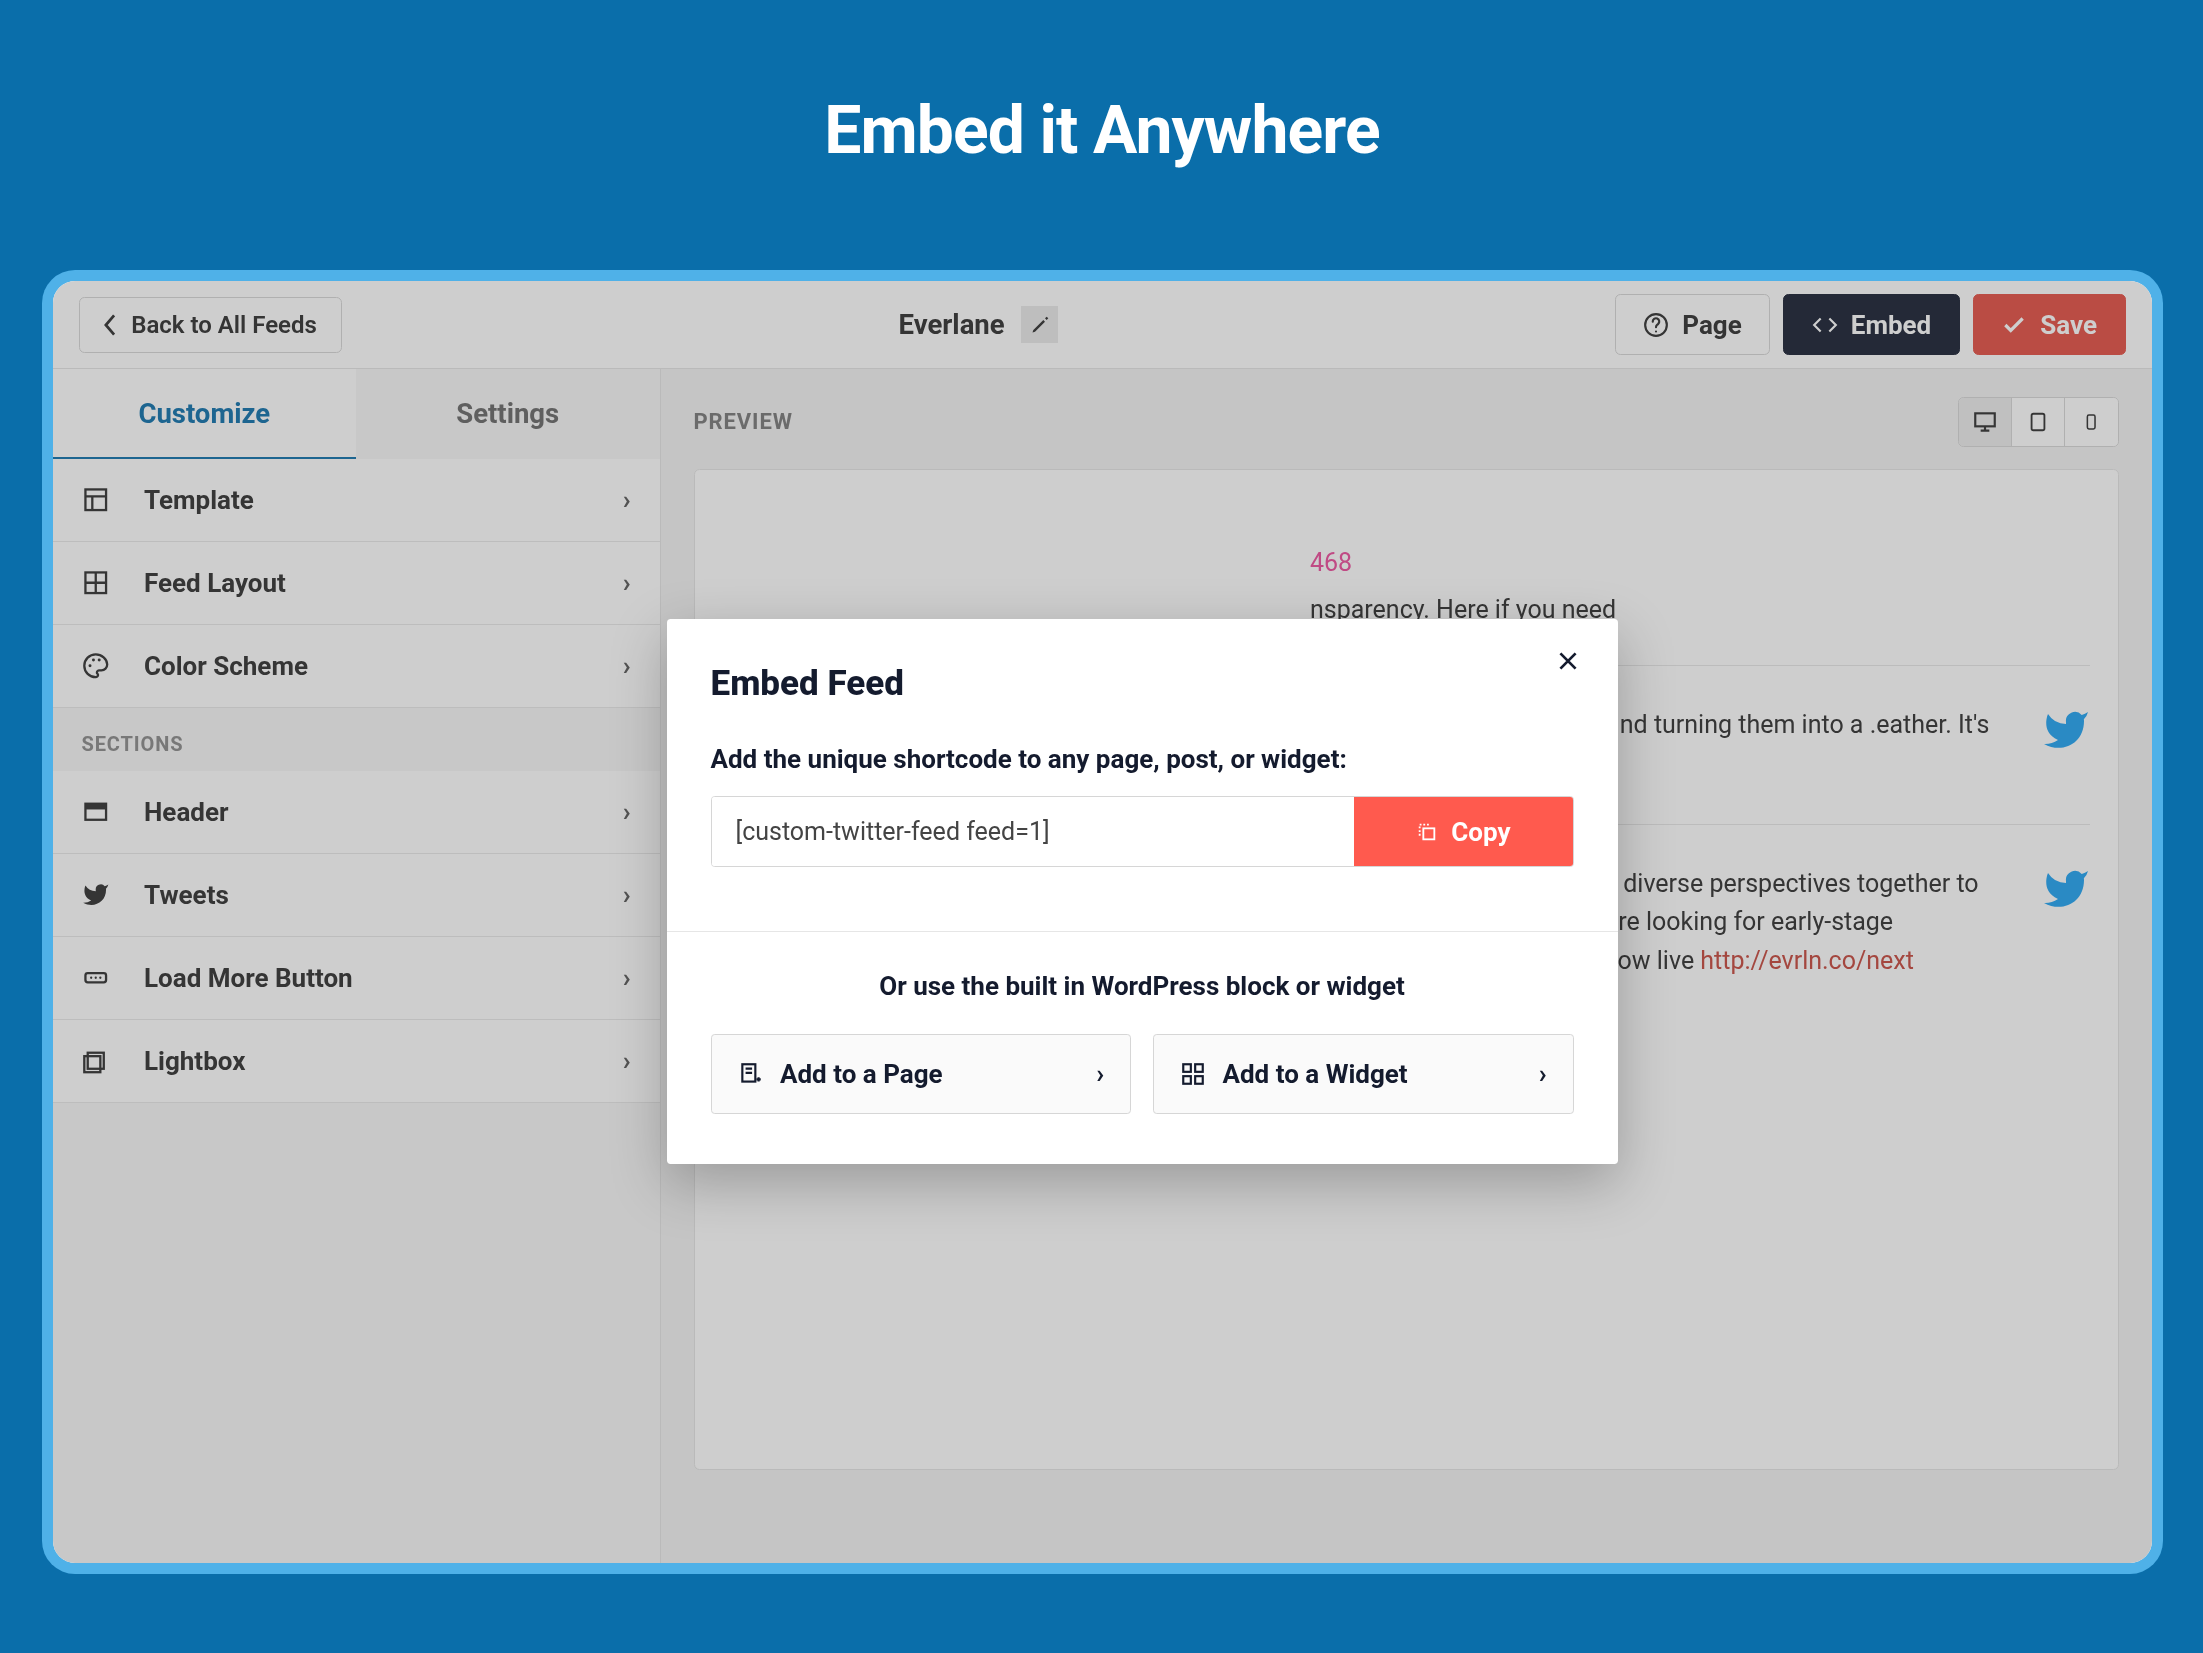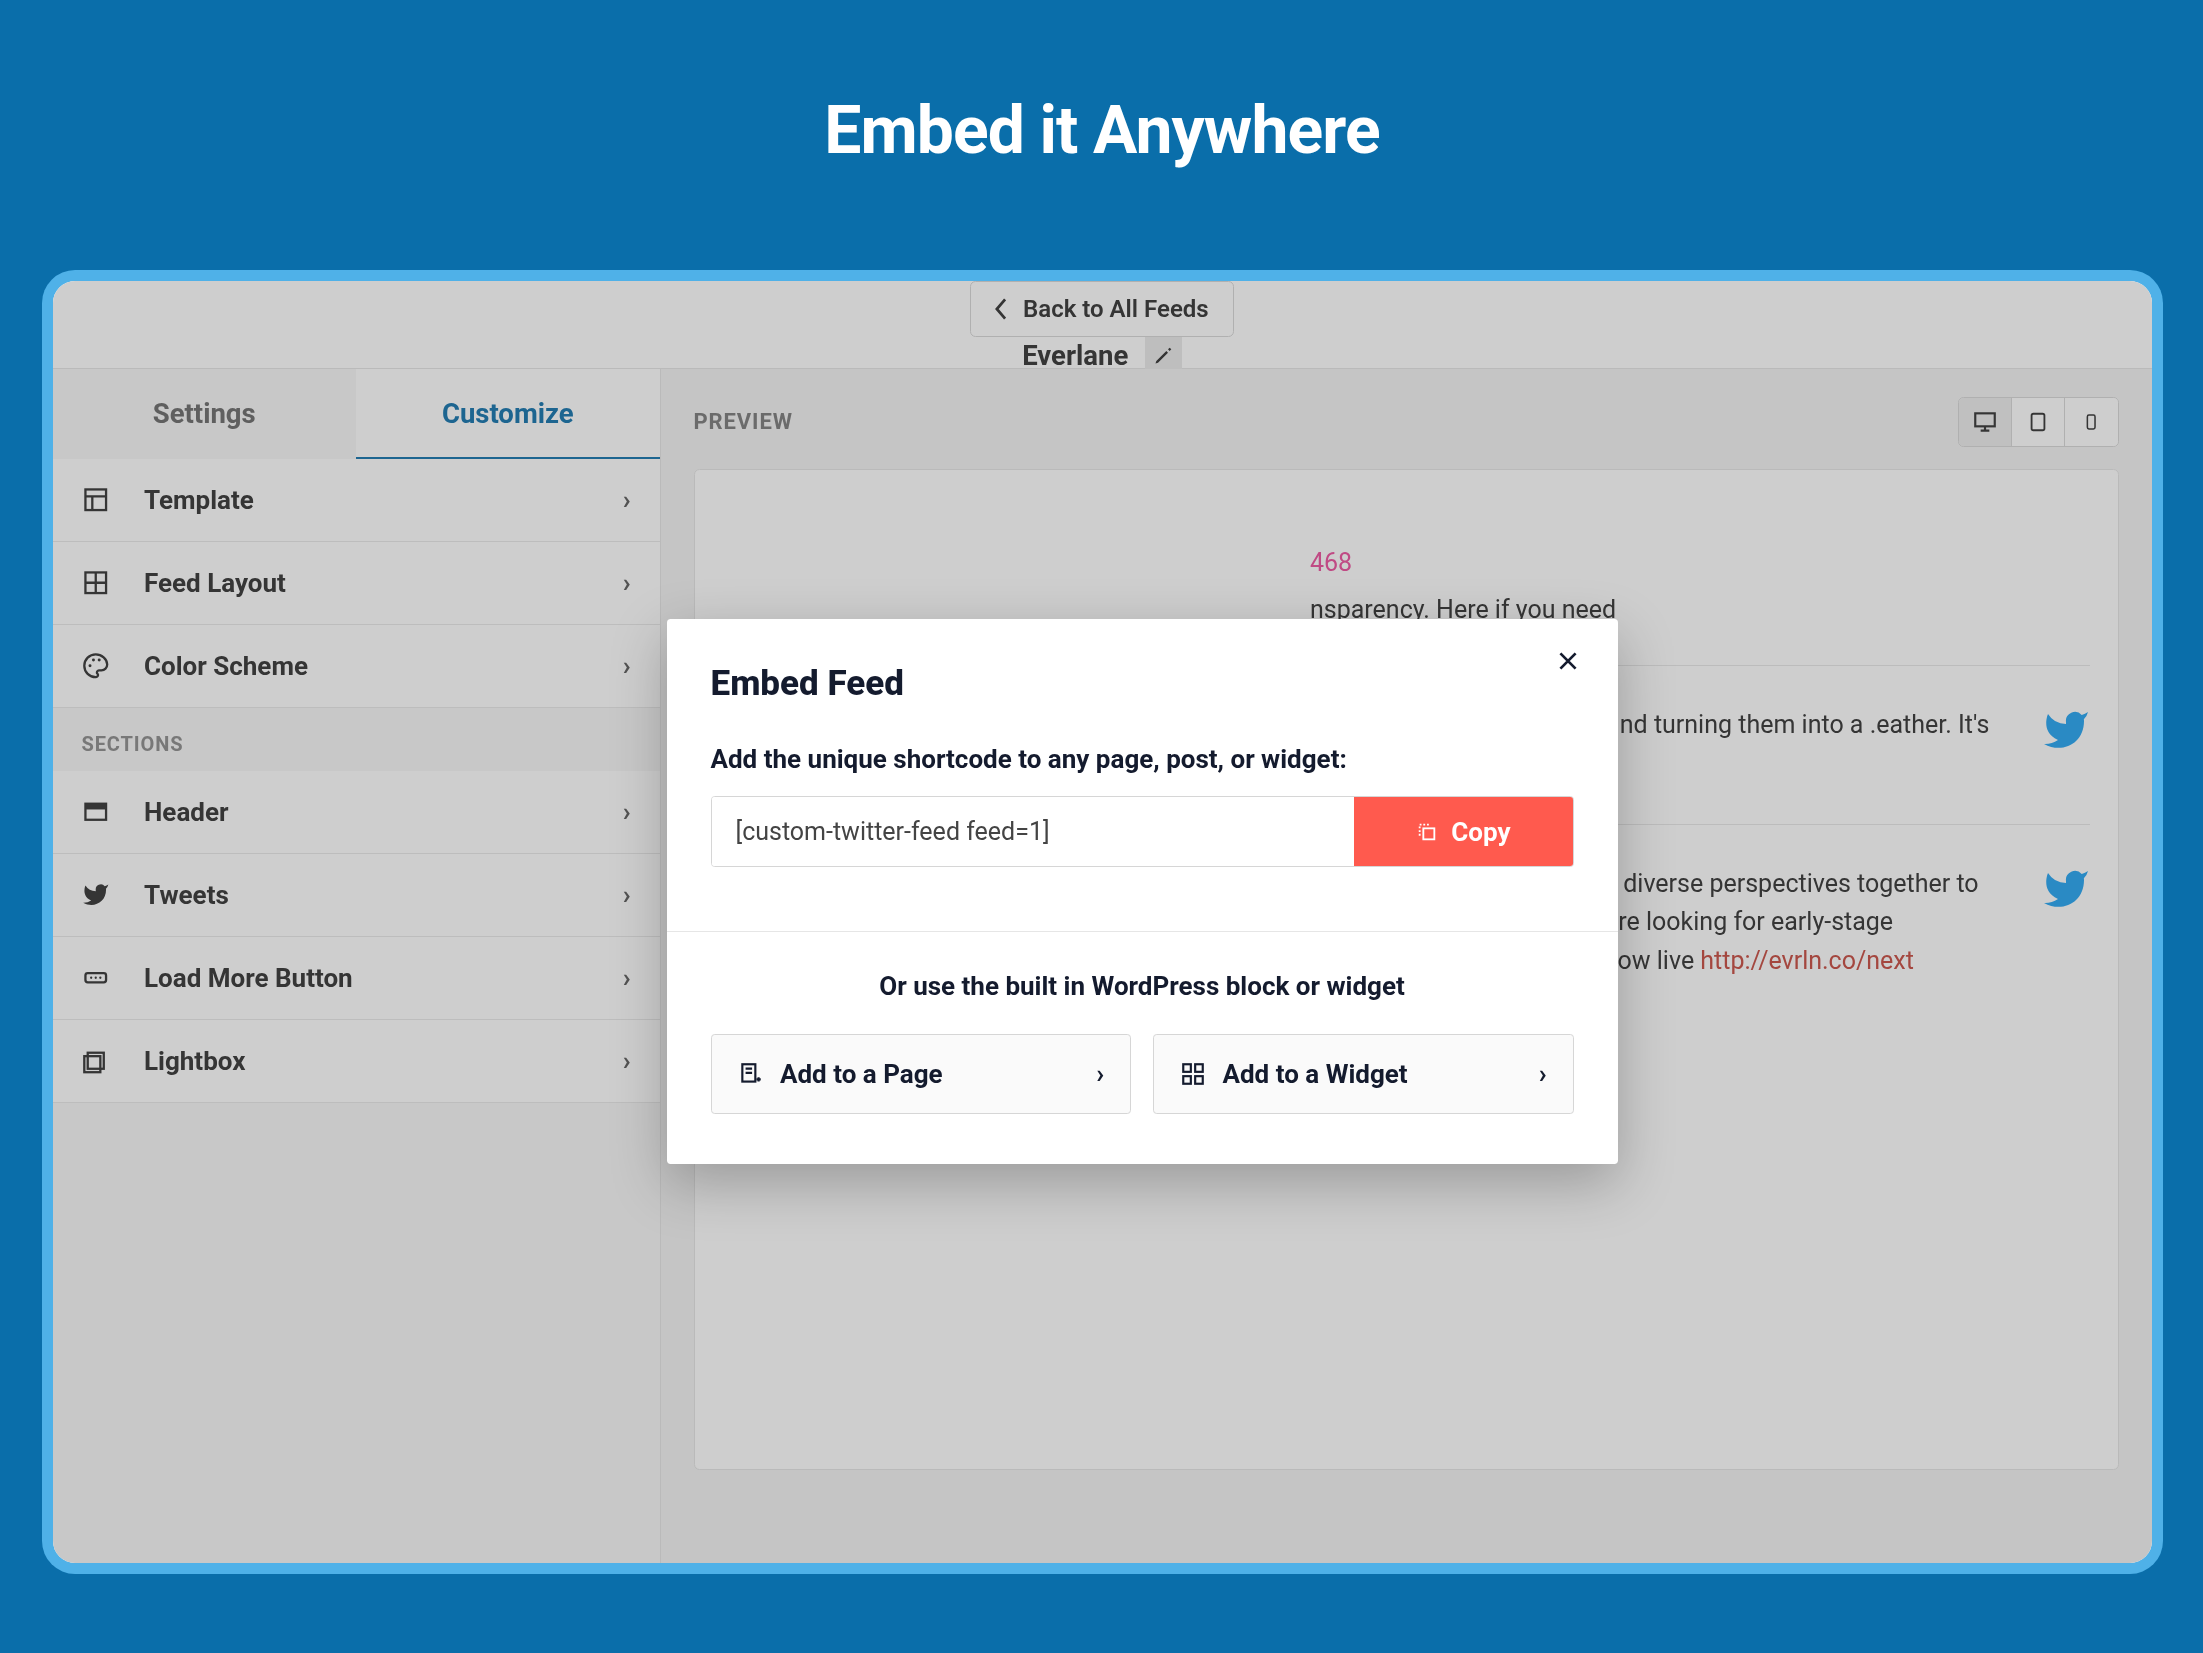--- a/index.html
+++ b/index.html
@@ -4,21 +4,21 @@
 <style>
 * { margin: 0; padding: 0; box-sizing: border-box; }
 body { font-family: -apple-system, BlinkMacSystemFont, "Segoe UI", Roboto, Helvetica, Arial, sans-serif; background: #0a6eaa; width: 2204px; height: 1654px; overflow: hidden; }
 .outer { width: 2204px; height: 1654px; background: #0a6eaa; display: flex; flex-direction: column; align-items: center; }
 .hero-title { color: #fff; font-size: 66px; font-weight: 700; margin-top: 92px; margin-bottom: 101px; letter-spacing: -0.9px; }
 .window-frame { width: 2121px; height: 1304px; background: #4fb1e8; border-radius: 33px; padding: 11px; }
 .window { width: 100%; height: 100%; background: #f5f5f5; border-radius: 22px; overflow: hidden; position: relative; }
 .dim { position: absolute; inset: 0; background: rgba(80,80,80,0.28); z-index: 5; pointer-events: none; }
 
 
-.topbar { height: 88px; background: #fff; border-bottom: 0.9px solid #e4e4e4; display: flex; align-items: center; justify-content: space-between; padding: 0 26px; flex-direction: column; }
+.topbar { height: 88px; background: #fff; border-bottom: 0.9px solid #e4e4e4; display: flex; align-items: center; justify-content: space-between; padding: 0 26px; }
 .back-btn { display: inline-flex; align-items: center; gap: 13px; background: #fff; border: 0.9px solid #d6d6d6; border-radius: 5.5px; padding: 13px 24px; font-size: 24px; font-weight: 600; color: #2b2b2b; }
 .title-wrap { display: flex; align-items: center; gap: 16.5px; font-size: 27.5px; font-weight: 700; color: #2b2b2b; }
 .edit-pencil { width: 37px; height: 37px; background: #e9e9e9; display: flex; align-items: center; justify-content: center; }
 .top-actions { display: flex; gap: 13px; }
 .btn { display: inline-flex; align-items: center; gap: 13px; padding: 14.7px 27.5px; border-radius: 5.5px; font-size: 26px; font-weight: 700; border: 0.9px solid #d6d6d6; background: #fff; color: #2b2b2b; }
 .btn.dark { background: #141b2e; color: #fff; border-color: #141b2e; }
 .btn.red { background: #e34c41; color: #fff; border-color: #e34c41; }
 
 
 .main { display: flex; height: calc(100% - 88px); }
@@ -111,22 +111,22 @@
               </svg>
             <span>Save</span>
           </div>
         </div>
       </div>
 
       <div class="main">
 
         <div class="sidebar">
           <div class="tabs">
+            <div class="tab active">Customize</div>
             <div class="tab">Settings</div>
-            <div class="tab active">Customize</div>
           </div>
 
           <div class="side-item">
             <svg width="27.5" height="27.5" viewBox="0 0 24 24">
                 <rect x="3" y="3" width="18" height="18" stroke="#2b2b2b" stroke-width="2" fill="none"></rect>
                 <path d="M3 9h18M9 9v12" stroke="#2b2b2b" stroke-width="2"></path>
               </svg>
             <span>Template</span>
             <span class="chev">›</span>
           </div>

